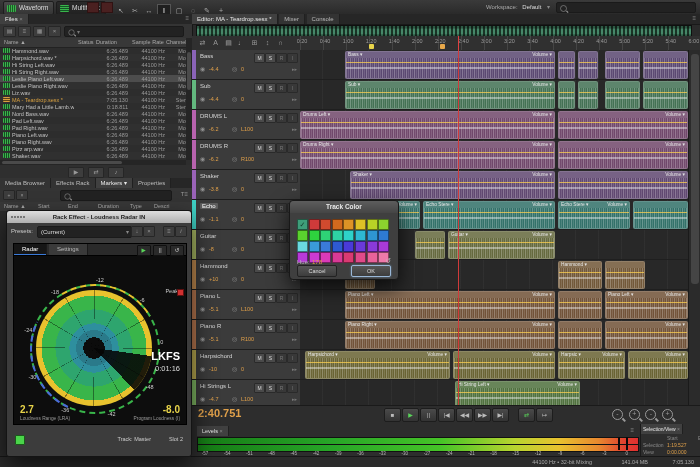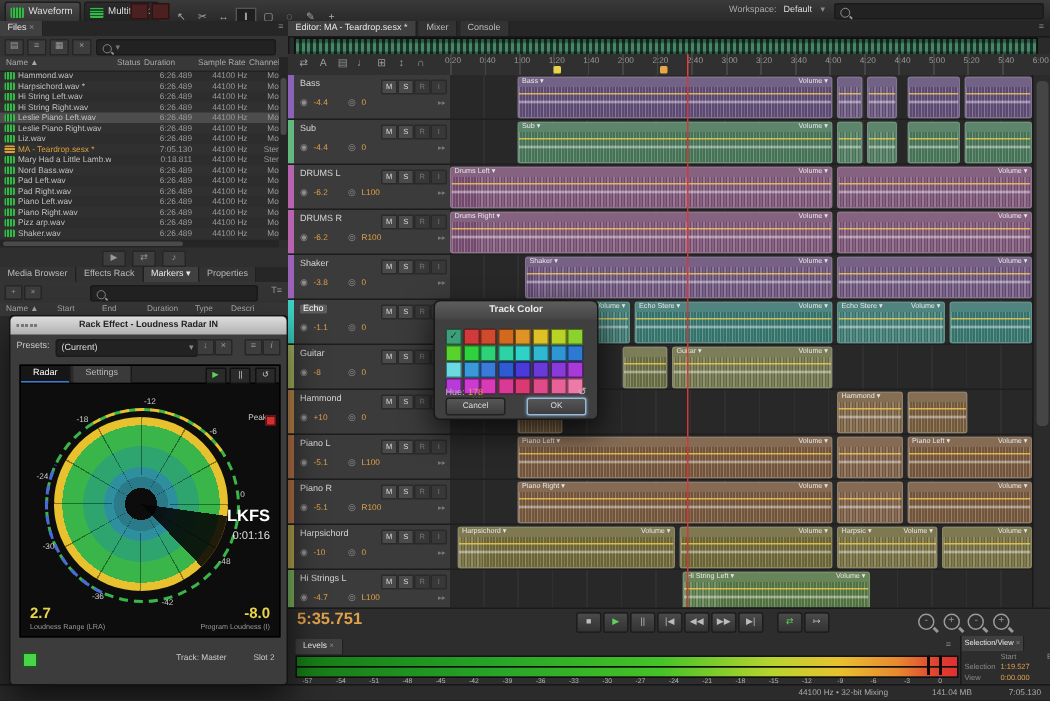--- a/index.html
+++ b/index.html
@@ -78,21 +78,21 @@
         box-shadow:0 10px 24px rgba(0,0,0,.65)}
   #plugtitle{left:0;top:0;width:100%;height:12px;background:linear-gradient(#dedede,#b0b0b0);border-radius:3px 3px 0 0;
              color:#222;font-size:6px;line-height:12px;text-align:center;font-weight:bold}
   .grip{position:absolute;left:4px;top:5px;width:14px;height:2px;
         background:repeating-linear-gradient(90deg,#777 0 2px,transparent 2px 3px)}
   #plugbody{left:6px;top:32px;width:172px;height:180px;background:#0d0d0d;border:1px solid #000}
   .radtab{display:inline-block;height:11px;line-height:11px;padding:0 8px;font-size:6px;background:#3a3a3a;color:#bbb;border-right:1px solid #1a1a1a}
   .radtab.on{background:#161616;color:#fff;box-shadow:inset 0 -1px 0 #3a7ad9}
   .pbtn{display:inline-block;width:12px;height:9px;line-height:9px;text-align:center;background:#2a2a2a;border:1px solid #111;
         color:#ccc;font-size:5.5px;margin-left:1px;border-radius:1px}
-  #radar{left:6px;top:32px;width:160px;height:118px}
+  #radar{left:6px;top:44px;width:160px;height:118px}
   #dial{position:absolute;left:16px;top:2px;width:116px;height:116px;border-radius:50%;
      background:radial-gradient(circle,#0c0c0c 0 13%,#2a7a8a 13% 22%,#2e8f9e 22% 30%,#2ea56e 30% 47%,#39b54a 47% 64%,#e8c22e 64% 79%,#0a0a0a 79%)}
   #dial .spokes{position:absolute;inset:0;border-radius:50%;
      background:repeating-conic-gradient(rgba(0,0,0,.4) 0 1deg,transparent 1deg 30deg)}
   #dial .sweep{position:absolute;inset:0;border-radius:50%;
      background:conic-gradient(from 98deg,rgba(5,5,5,.88) 0 38deg,transparent 38deg)}
   .ring{position:absolute;left:10px;top:-4px;width:126px;height:126px;border-radius:50%;border:2px dashed #39b54a}
   .ring2{position:absolute;left:10px;top:-4px;width:126px;height:126px;border-radius:50%;border:2px dashed transparent;
          border-top-color:#e8c22e;transform:rotate(14deg)}
   .ring3{position:absolute;left:10px;top:-4px;width:126px;height:126px;border-radius:50%;border:2px dashed transparent;
@@ -775,21 +775,21 @@
           <div class="clipbody"></div>
         </div>
       </div>
       <div style="position: absolute; left: 158px; top: 0px; width: 1px; height: 355px; background: rgb(208, 58, 58);"></div>
     </div>
   <div class="a" style="left:688px;top:50px;width:12px;height:355px;background:#2b2b2b;border-left:1px solid #1a1a1a">
     <div style="position:absolute;left:2px;top:4px;width:8px;height:230px;background:#454545;border-radius:3px"></div>
   </div>
 
   <div class="a" style="left:192px;top:405px;width:508px;height:21px;background:#2d2d2d;border-top:1px solid #1a1a1a"></div>
-  <div class="a orange" style="left:198px;top:407px;font-size:11px;font-weight:bold">5:35.751</div>
+  <div class="a orange" style="left:198px;top:407px;font-size:11px;font-weight:bold">2:40.751</div>
   <div class="a" id="transport" style="left:384px;top:408px"><span class="tbtn">■</span><span class="tbtn grn">▶</span><span class="tbtn">||</span><span class="tbtn">|◀</span><span class="tbtn">◀◀</span><span class="tbtn">▶▶</span><span class="tbtn">▶|</span><span class="tbtn grn" style="margin-left: 8px;">⇄</span><span class="tbtn">↦</span></div>
   <div class="a" style="left:612px;top:409px">
     <span class="mag"><span>-</span></span>
     <span class="mag" style="margin-left:4px"><span>+</span></span>
     <span class="mag" style="margin-left:4px"><span>-</span></span>
     <span class="mag" style="margin-left:4px"><span>+</span></span>
   </div>
 
   <div class="a" style="left:192px;top:426px;width:448px;height:30px;background:#2d2d2d">
     <span class="ptab on seltab" style="position:absolute;left:5px;top:0"><span>Levels</span> <span style="color:#888">×</span></span>

